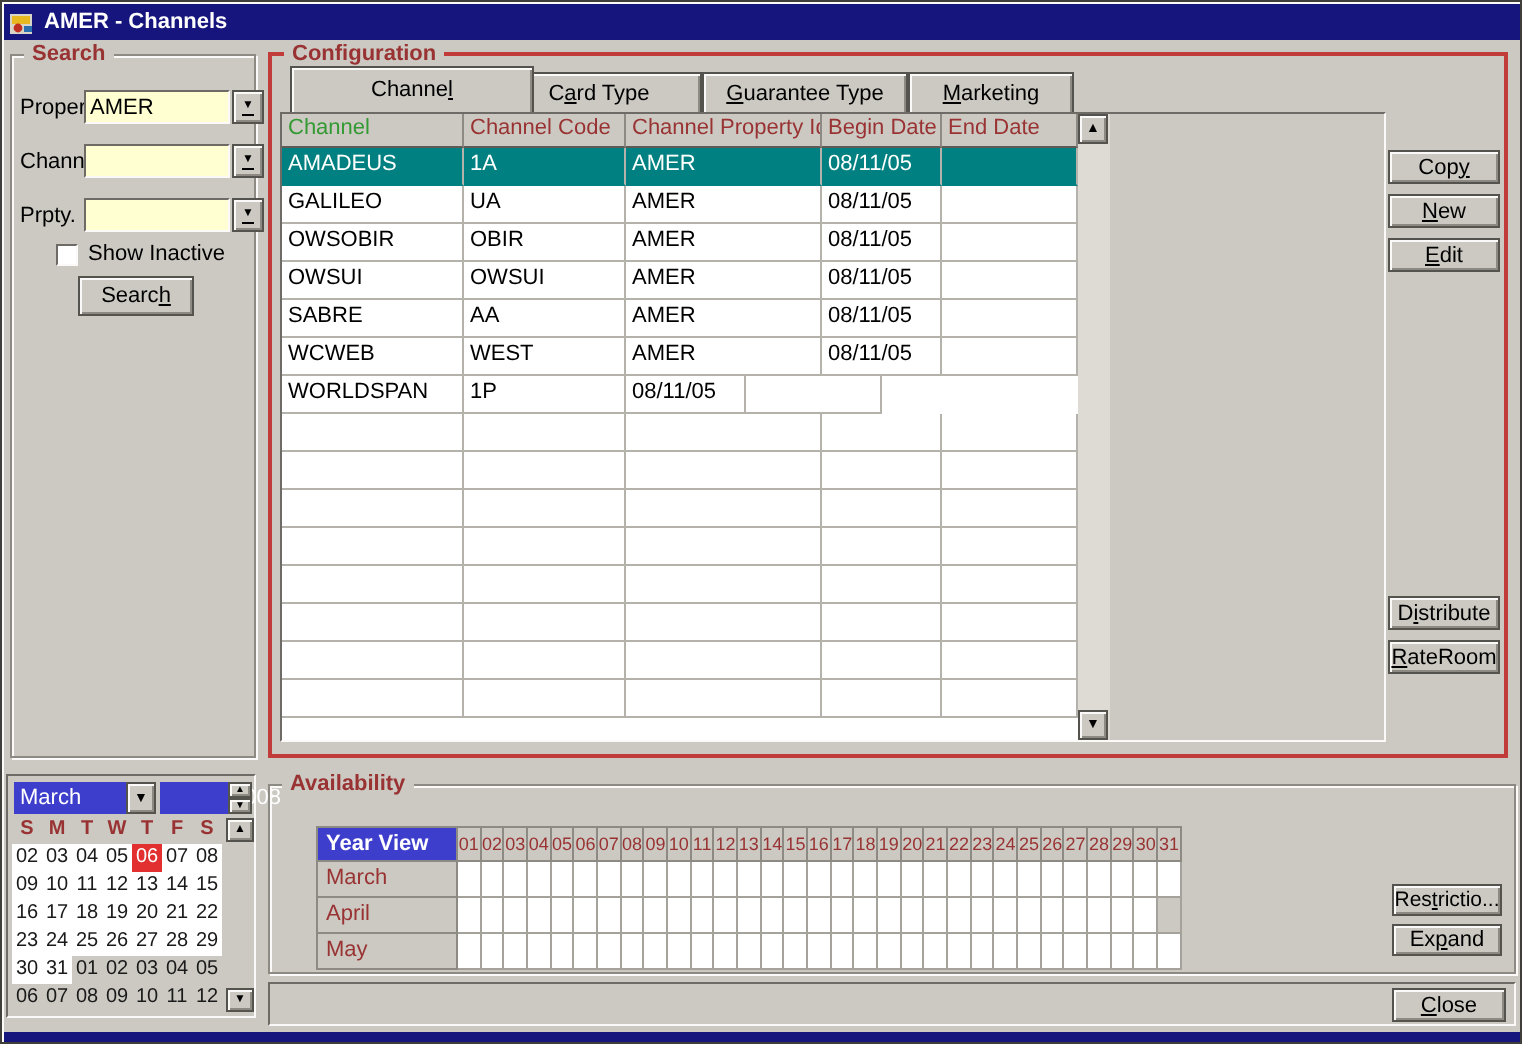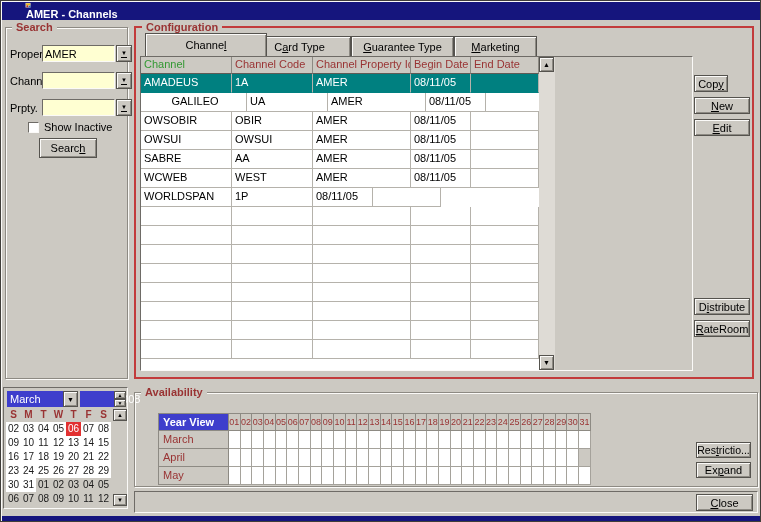--- a/index.html
+++ b/index.html
@@ -16,21 +16,21 @@
     --sel-red:#e23030;
     --input-bg:#ffffd2;
     --grid:#b5b2ab;
   }
   *{margin:0;padding:0;box-sizing:border-box;font-family:"Liberation Sans","DejaVu Sans",sans-serif;}
   body{background:#555;display:flex;justify-content:flex-start;align-items:flex-start;}
   .window{position:relative;width:761px;height:522px;background:var(--panel);
     border:1px solid #403e3a;box-shadow:inset 1px 1px 0 var(--panel-lt);overflow:hidden;font-size:11px;color:#000;}
   
   .titlebar{position:absolute;left:1px;top:1px;width:758px;height:18px;background:var(--navy);
-    display:flex;padding-left:20px;flex-direction:column;}
+    display:flex;align-items:center;padding-left:3px;}
   .titlebar .t-text{color:#fff;font-weight:bold;font-size:11px;margin-left:4px;}
   .appicon{width:13px;height:13px;display:inline-block;}
   
   .bottomstrip{position:absolute;left:1px;top:515px;width:758px;height:6px;background:var(--navy);}
   
   .btn{background:var(--panel);border:1px solid var(--shadow);
     box-shadow:inset 1px 1px 0 var(--panel-lt), inset -1px -1px 0 var(--panel-dk);
     font-size:11px;color:#000;display:flex;align-items:center;justify-content:center;cursor:default;}
   .sunken{border:1px solid;border-color:#6e6b66 var(--panel-lt) var(--panel-lt) #6e6b66;}
   .groupbox{position:absolute;border:1px solid var(--panel-dk);box-shadow:inset 1px 1px 0 var(--panel-lt),1px 1px 0 var(--panel-lt);}
@@ -148,21 +148,21 @@
           </div>
         <div>
             <div class="t-row sel">
               <div class="t-cell" style="width: 91px;">AMADEUS</div>
               <div class="t-cell" style="width: 81px;">1A</div>
               <div class="t-cell" style="width: 98px;">AMER</div>
               <div class="t-cell" style="width: 60px;">08/11/05</div>
               <div class="t-cell" style="width: 68px;"></div>
             </div>
             <div class="t-row">
-              <div class="t-cell" style="width: 106px; text-align: center;">GALILEO</div>
+              <div class="t-cell" style="width: 91px;">GALILEO</div>
               <div class="t-cell" style="width: 81px;">UA</div>
               <div class="t-cell" style="width: 98px;">AMER</div>
               <div class="t-cell" style="width: 60px;">08/11/05</div>
               <div class="t-cell" style="width: 68px;"></div>
             </div>
             <div class="t-row">
               <div class="t-cell" style="width: 91px;">OWSOBIR</div>
               <div class="t-cell" style="width: 81px;">OBIR</div>
               <div class="t-cell" style="width: 98px;">AMER</div>
               <div class="t-cell" style="width: 60px;">08/11/05</div>
@@ -257,21 +257,21 @@
         <div class="btn scroll-btn">
             <span>▲</span>
           </div>
         <div class="btn scroll-btn">
             <span>▼</span>
           </div>
       </div>
       <div style="flex:1;"></div>
     </div>
 
-    <div class="btn" style="position:absolute;left:558px;top:47px;width:34px;height:17px;">Cop<u>y</u></div>
+    <div class="btn" style="position:absolute;left:558px;top:47px;width:56px;height:17px;">Cop<u>y</u></div>
     <div class="btn" style="position:absolute;left:558px;top:69px;width:56px;height:17px;"><u>N</u>ew</div>
     <div class="btn" style="position:absolute;left:558px;top:91px;width:56px;height:17px;"><u>E</u>dit</div>
     <div class="btn" style="position:absolute;left:558px;top:270px;width:56px;height:17px;">D<u>i</u>stribute</div>
     <div class="btn" style="position:absolute;left:558px;top:292px;width:56px;height:17px;"><u>R</u>ateRoom</div>
   </div>
 
   <div class="sunken" style="position:absolute;left:2px;top:386px;width:125px;height:122px;background:var(--panel);">
     <div class="cal-sel" style="position:absolute;left:3px;top:3px;width:56px;height:16px;">
       <span>March</span>
     </div>

